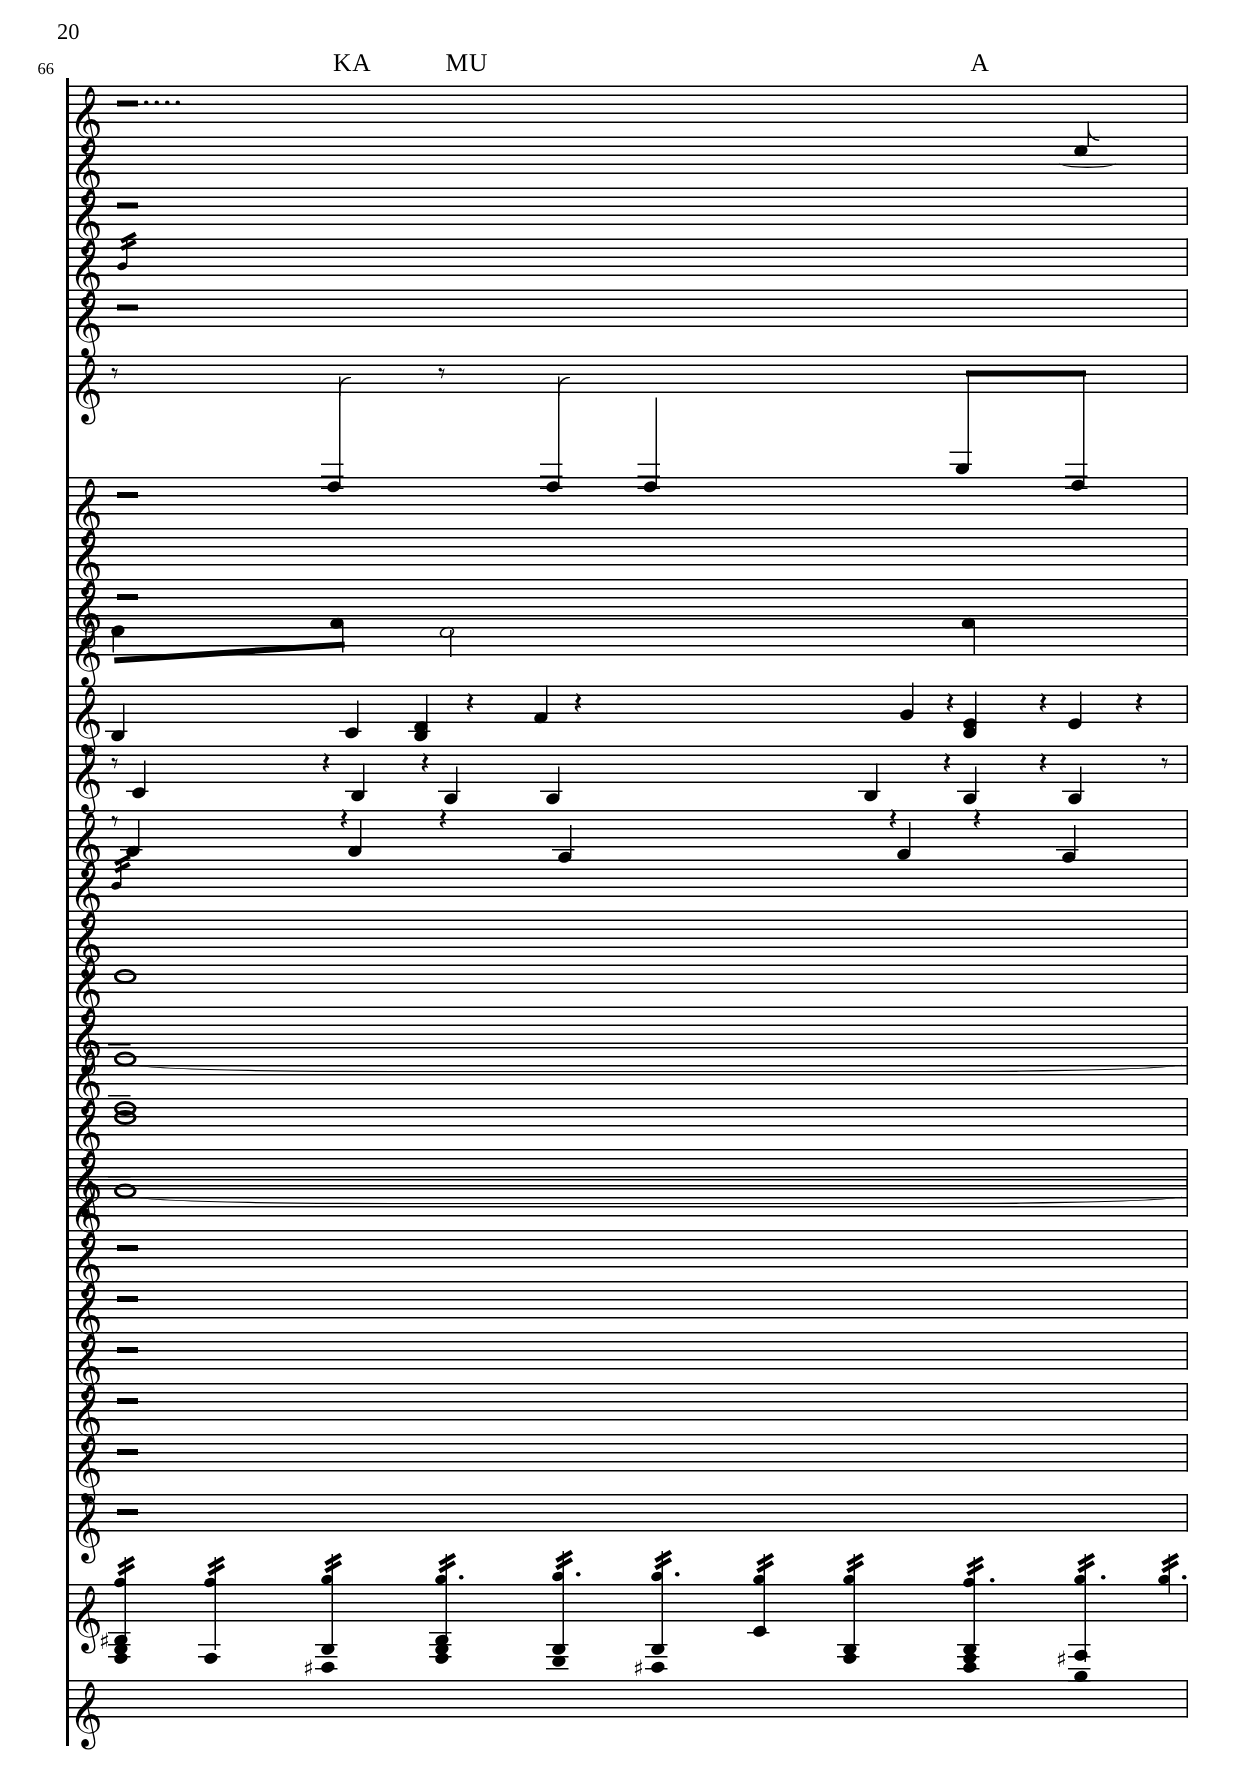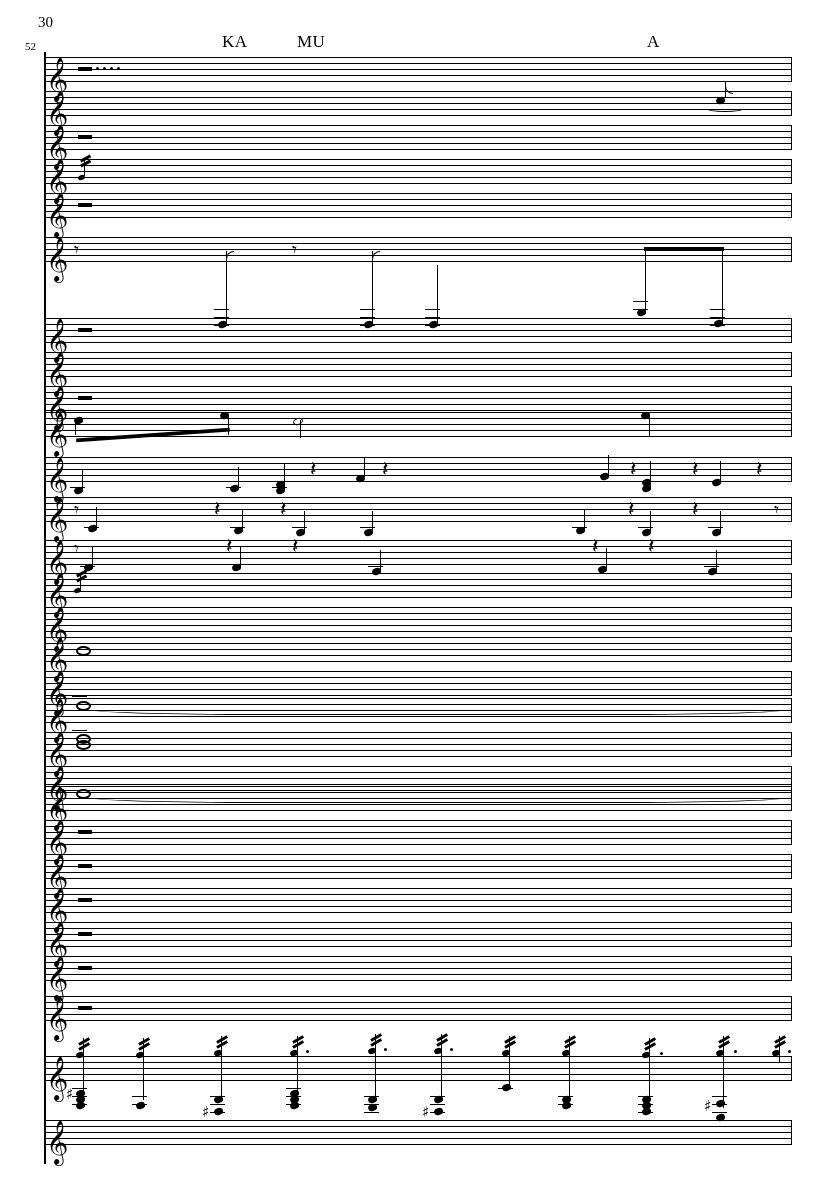--- a/index.html
+++ b/index.html
@@ -179,22 +179,22 @@
   }
   .grace-group {
     position: absolute;
   }
 </style>
 </head>
 <body>
 
 <div class="page">
 
-  <div class="page-number">30</div>
-  <div class="measure-number">52</div>
+  <div class="page-number">20</div>
+  <div class="measure-number">66</div>
 
   <div class="lyric" style="left:222px; top:32px;">KA</div>
   <div class="lyric" style="left:297px; top:32px;">MU</div>
   <div class="lyric" style="left:647px; top:32px;">A</div>
 
   <div class="sys-bracket"></div>
 
   <div class="staff" style="top:57px;">
     <div class="line l0"></div>
     <div class="line l1"></div>

